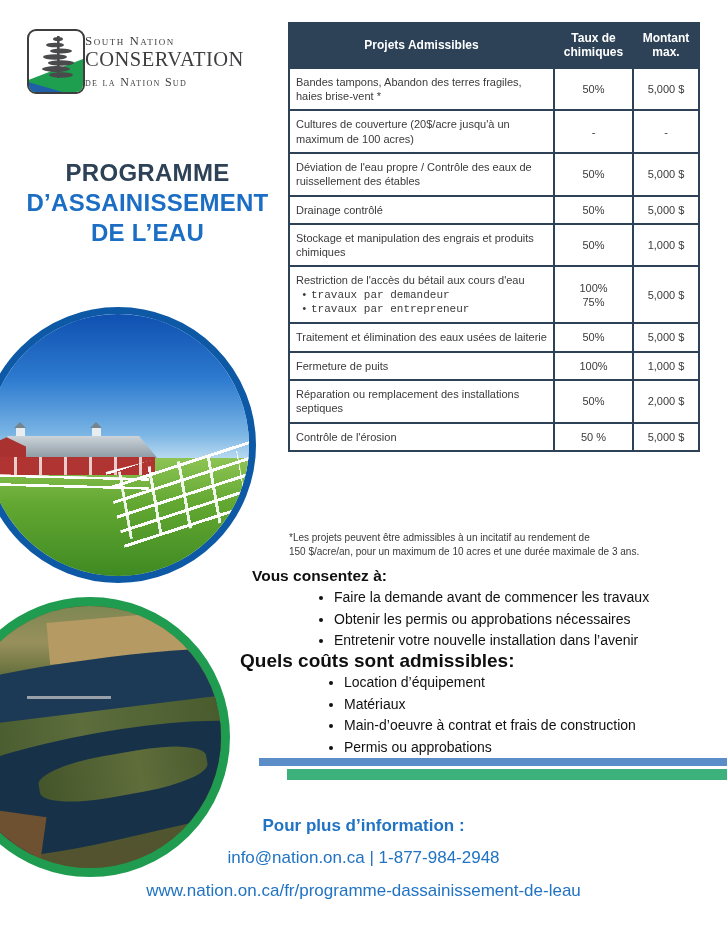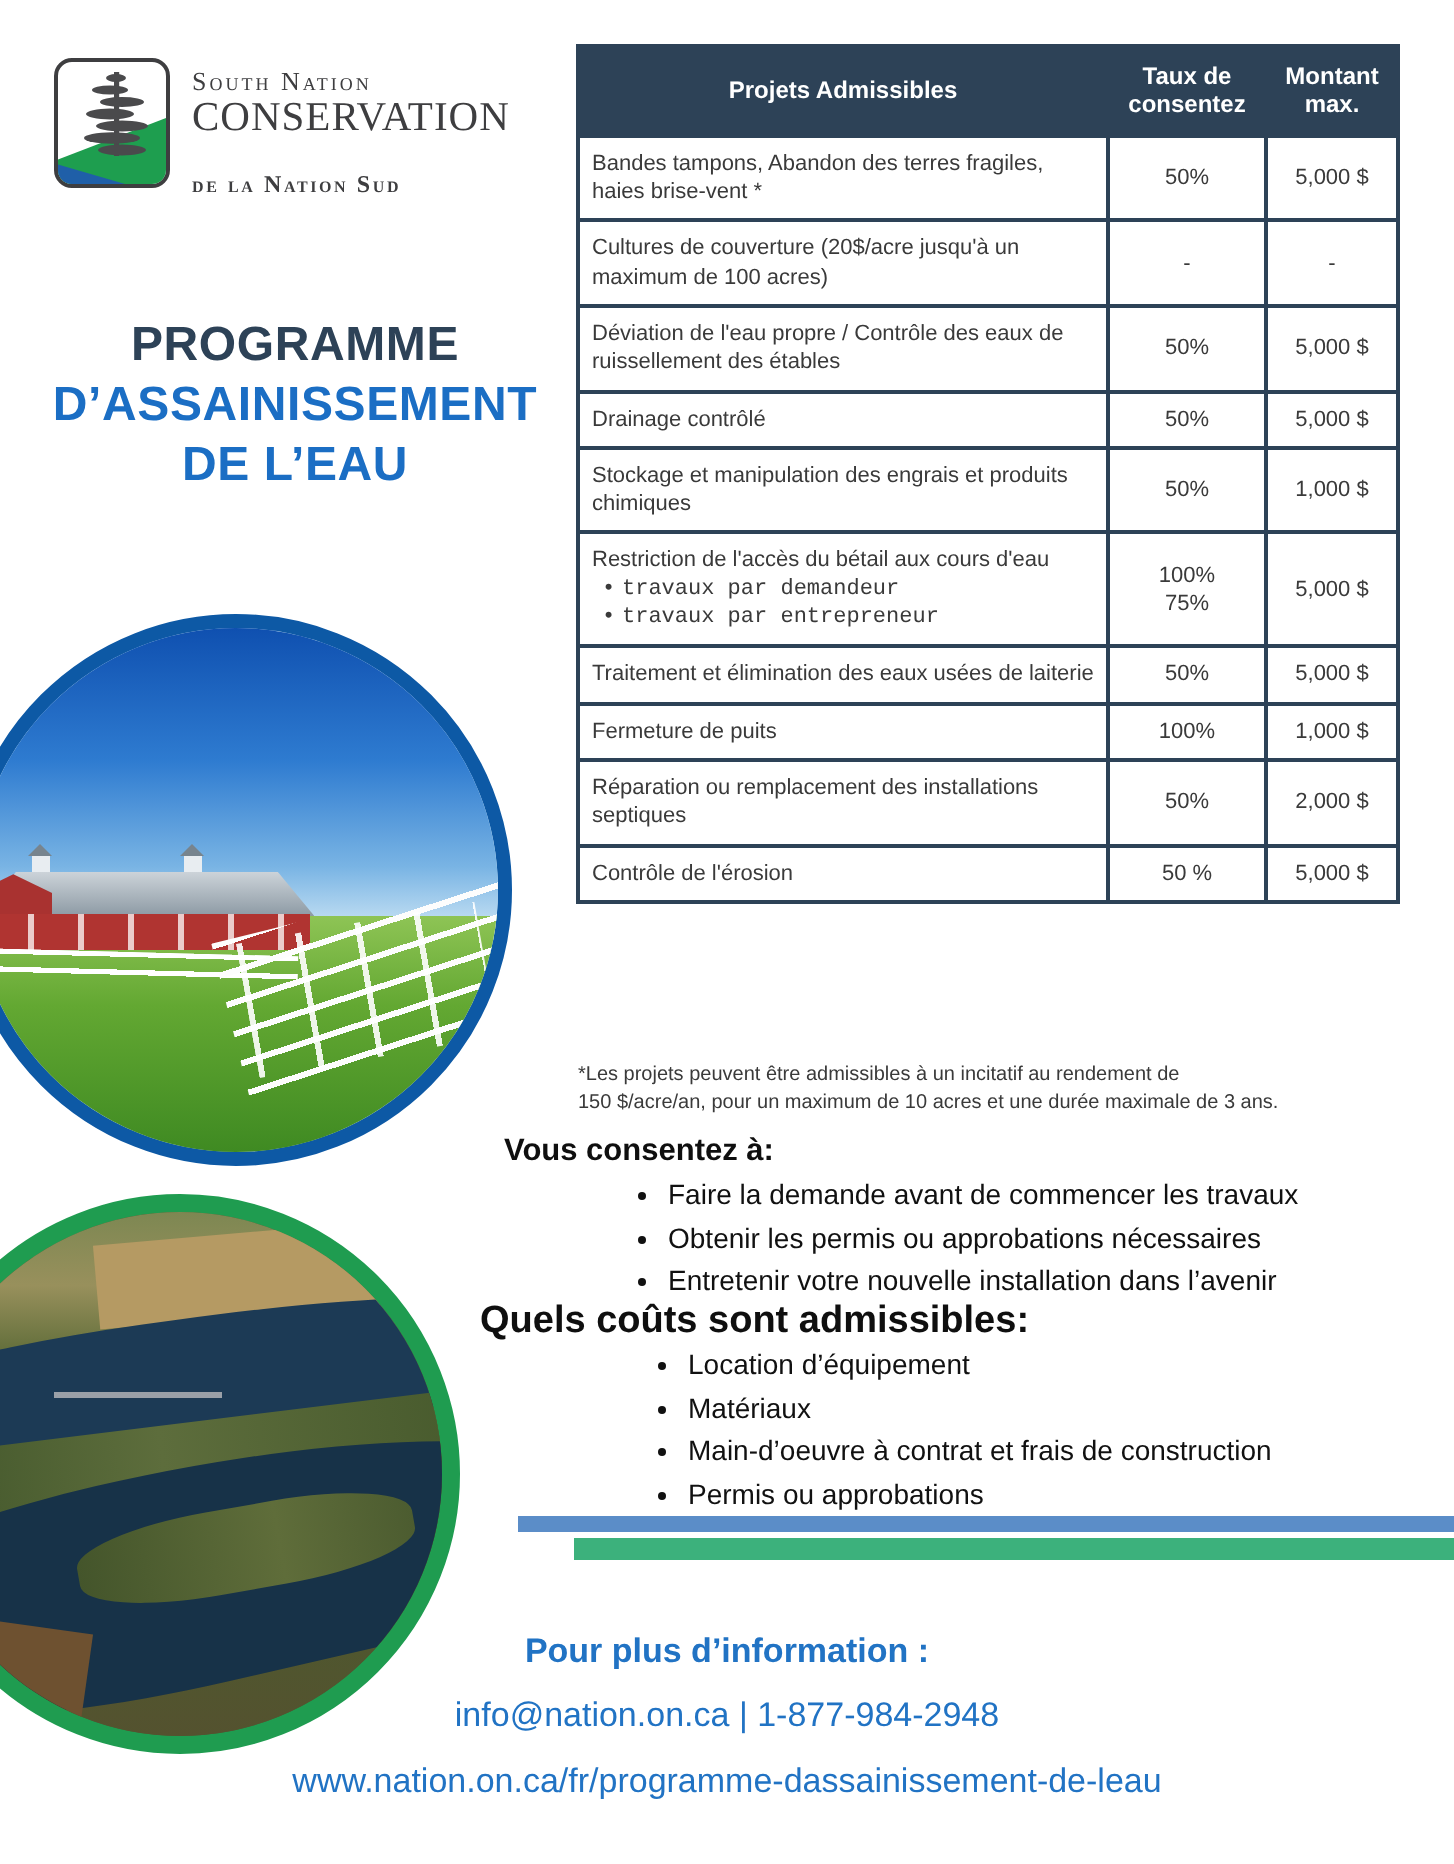--- a/index.html
+++ b/index.html
@@ -8,32 +8,32 @@
     --ring_blue:#0d59a5; --ring_green:#1f9c50;
     --logo_blue:#1f5fa8; --logo_green:#1e9e4f;
   }
   *{margin:0;padding:0;box-sizing:border-box;}
   html,body{background:#888;}
   .page{
     position:relative;width:727px;height:932px;margin:0 auto;background:#fff;
     overflow:hidden;font-family:"Liberation Sans",sans-serif;color:#3a3a3a;
   }
   
-  .logo-wrap{position:absolute;left:27px;top:29px;display:flex;gap:11px;align-items:flex-start;}
+  .logo-wrap{position:absolute;left:27px;top:29px;display:flex;align-items:flex-start;}
   .logo-mark{width:58px;height:65px;border:2.5px solid #3e3e40;border-radius:9px;
     position:relative;overflow:hidden;background:#fff;flex:0 0 auto;}
   .logo-green{position:absolute;inset:0;background:var(--logo_green);
     clip-path:polygon(0 80%,100% 46%,100% 100%,0 100%);}
   .logo-blue{position:absolute;inset:0;background:var(--logo_blue);
     clip-path:polygon(0 84%,62% 100%,0 100%);}
   .logo-tree{position:absolute;left:3px;top:1px;width:52px;height:56px;}
   .logo-text{font-family:"Liberation Serif",serif;color:#3e3e40;padding-top:5px;line-height:1;}
   .lt1{font-size:13px;font-variant:small-caps;letter-spacing:1.5px;}
   .lt2{font-size:20.5px;letter-spacing:.5px;margin-top:2px;}
-  .lt3{font-size:12px;font-variant:small-caps;letter-spacing:1.3px;margin-top:16px;font-weight:bold;}
+  .lt3{font-size:12px;font-variant:small-caps;letter-spacing:1.3px;margin-top:6px;}
   
   .title{position:absolute;left:5px;top:158px;width:285px;text-align:center;
     font-weight:bold;font-size:24px;line-height:30px;letter-spacing:.3px;}
   .title .l1{color:var(--navy);}
   .title .l2,.title .l3{color:var(--title_blue);}
   
   .circle{position:absolute;border-radius:50%;overflow:hidden;}
   .farm{left:-20px;top:307px;width:276px;height:276px;border:7px solid var(--ring_blue);z-index:1;background:#cfe7f5;}
   .farm .sky{position:absolute;left:0;top:0;right:0;height:60%;
     background:linear-gradient(180deg,#0f50b0 0%,#2e7bd0 42%,#79b4e4 76%,#d8ecf7 100%);}
@@ -159,21 +159,21 @@
 
   <table class="projects">
     <colgroup>
         <col style="width:265px">
         <col style="width:79px">
         <col style="width:66px">
       </colgroup>
     <thead>
       <tr>
         <th>Projets Admissibles</th>
-        <th>Taux de consentez</th>
+        <th>Taux de chimiques</th>
         <th>Montant max.</th>
       </tr>
     </thead>
     <tbody>
         <tr>
           <td class="c-project">
             <div>Bandes tampons, Abandon des terres fragiles, haies brise-vent *</div>
           </td>
           <td class="c-num">50%</td>
           <td class="c-num">5,000 $</td>

